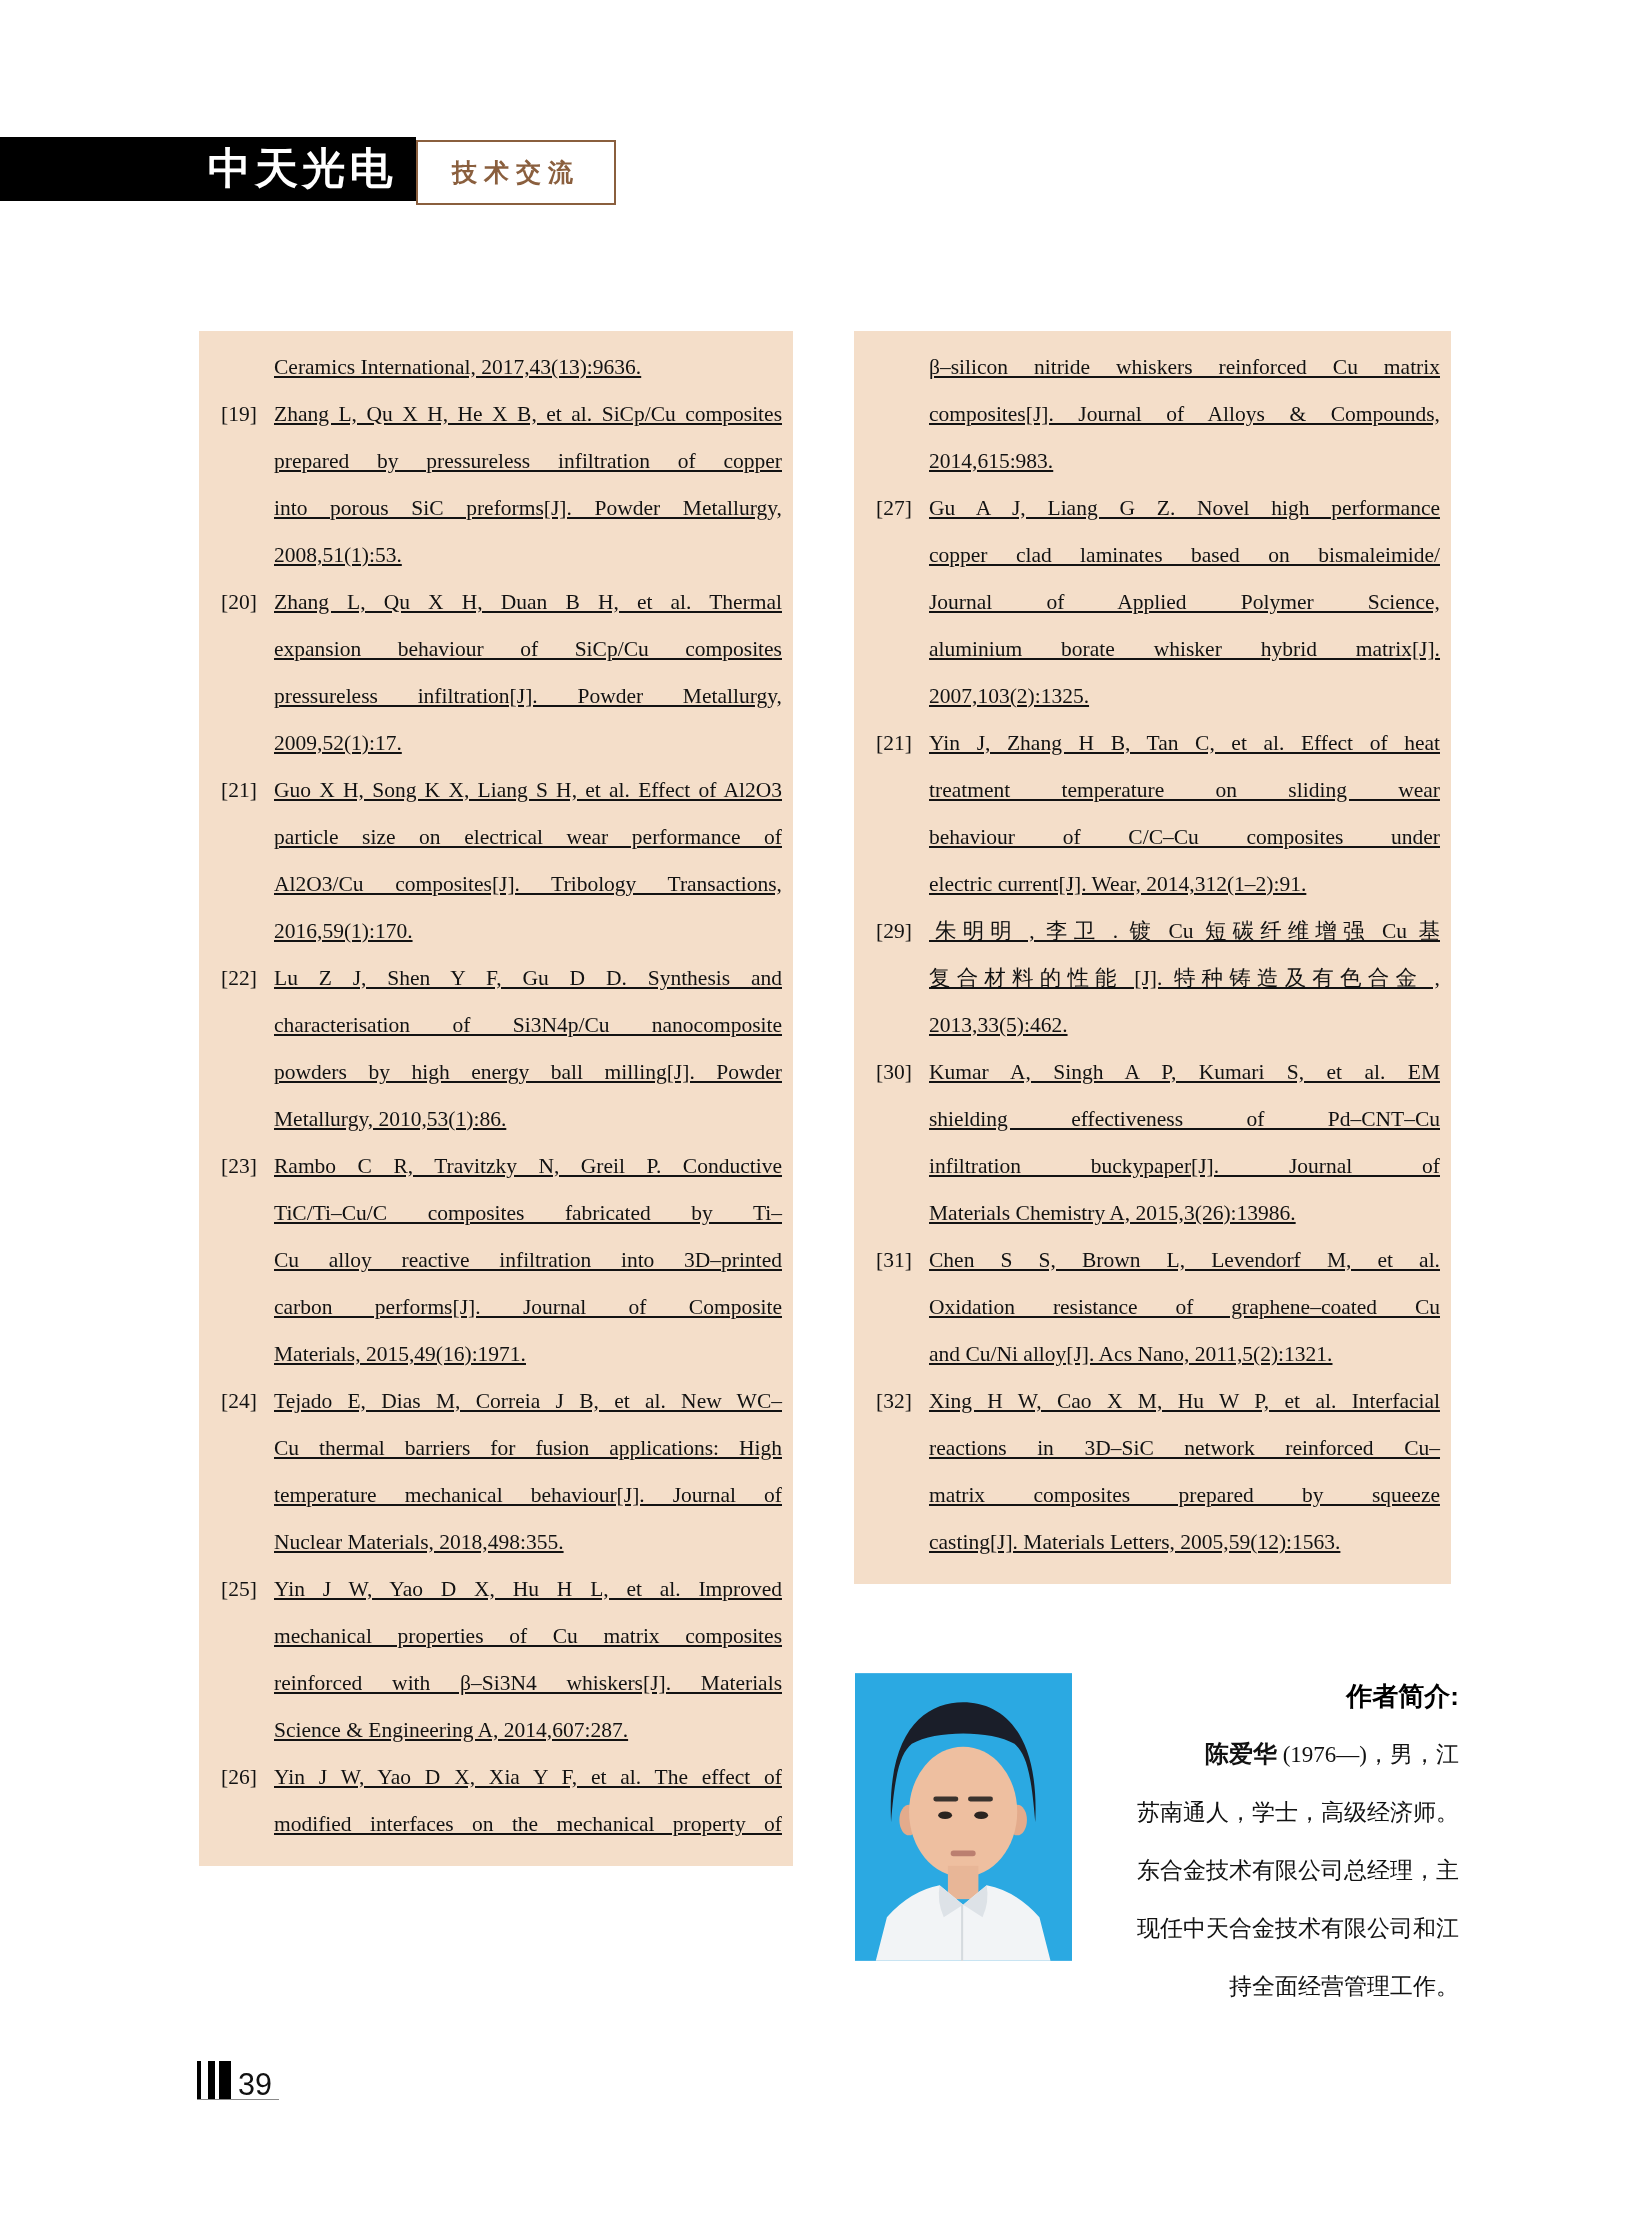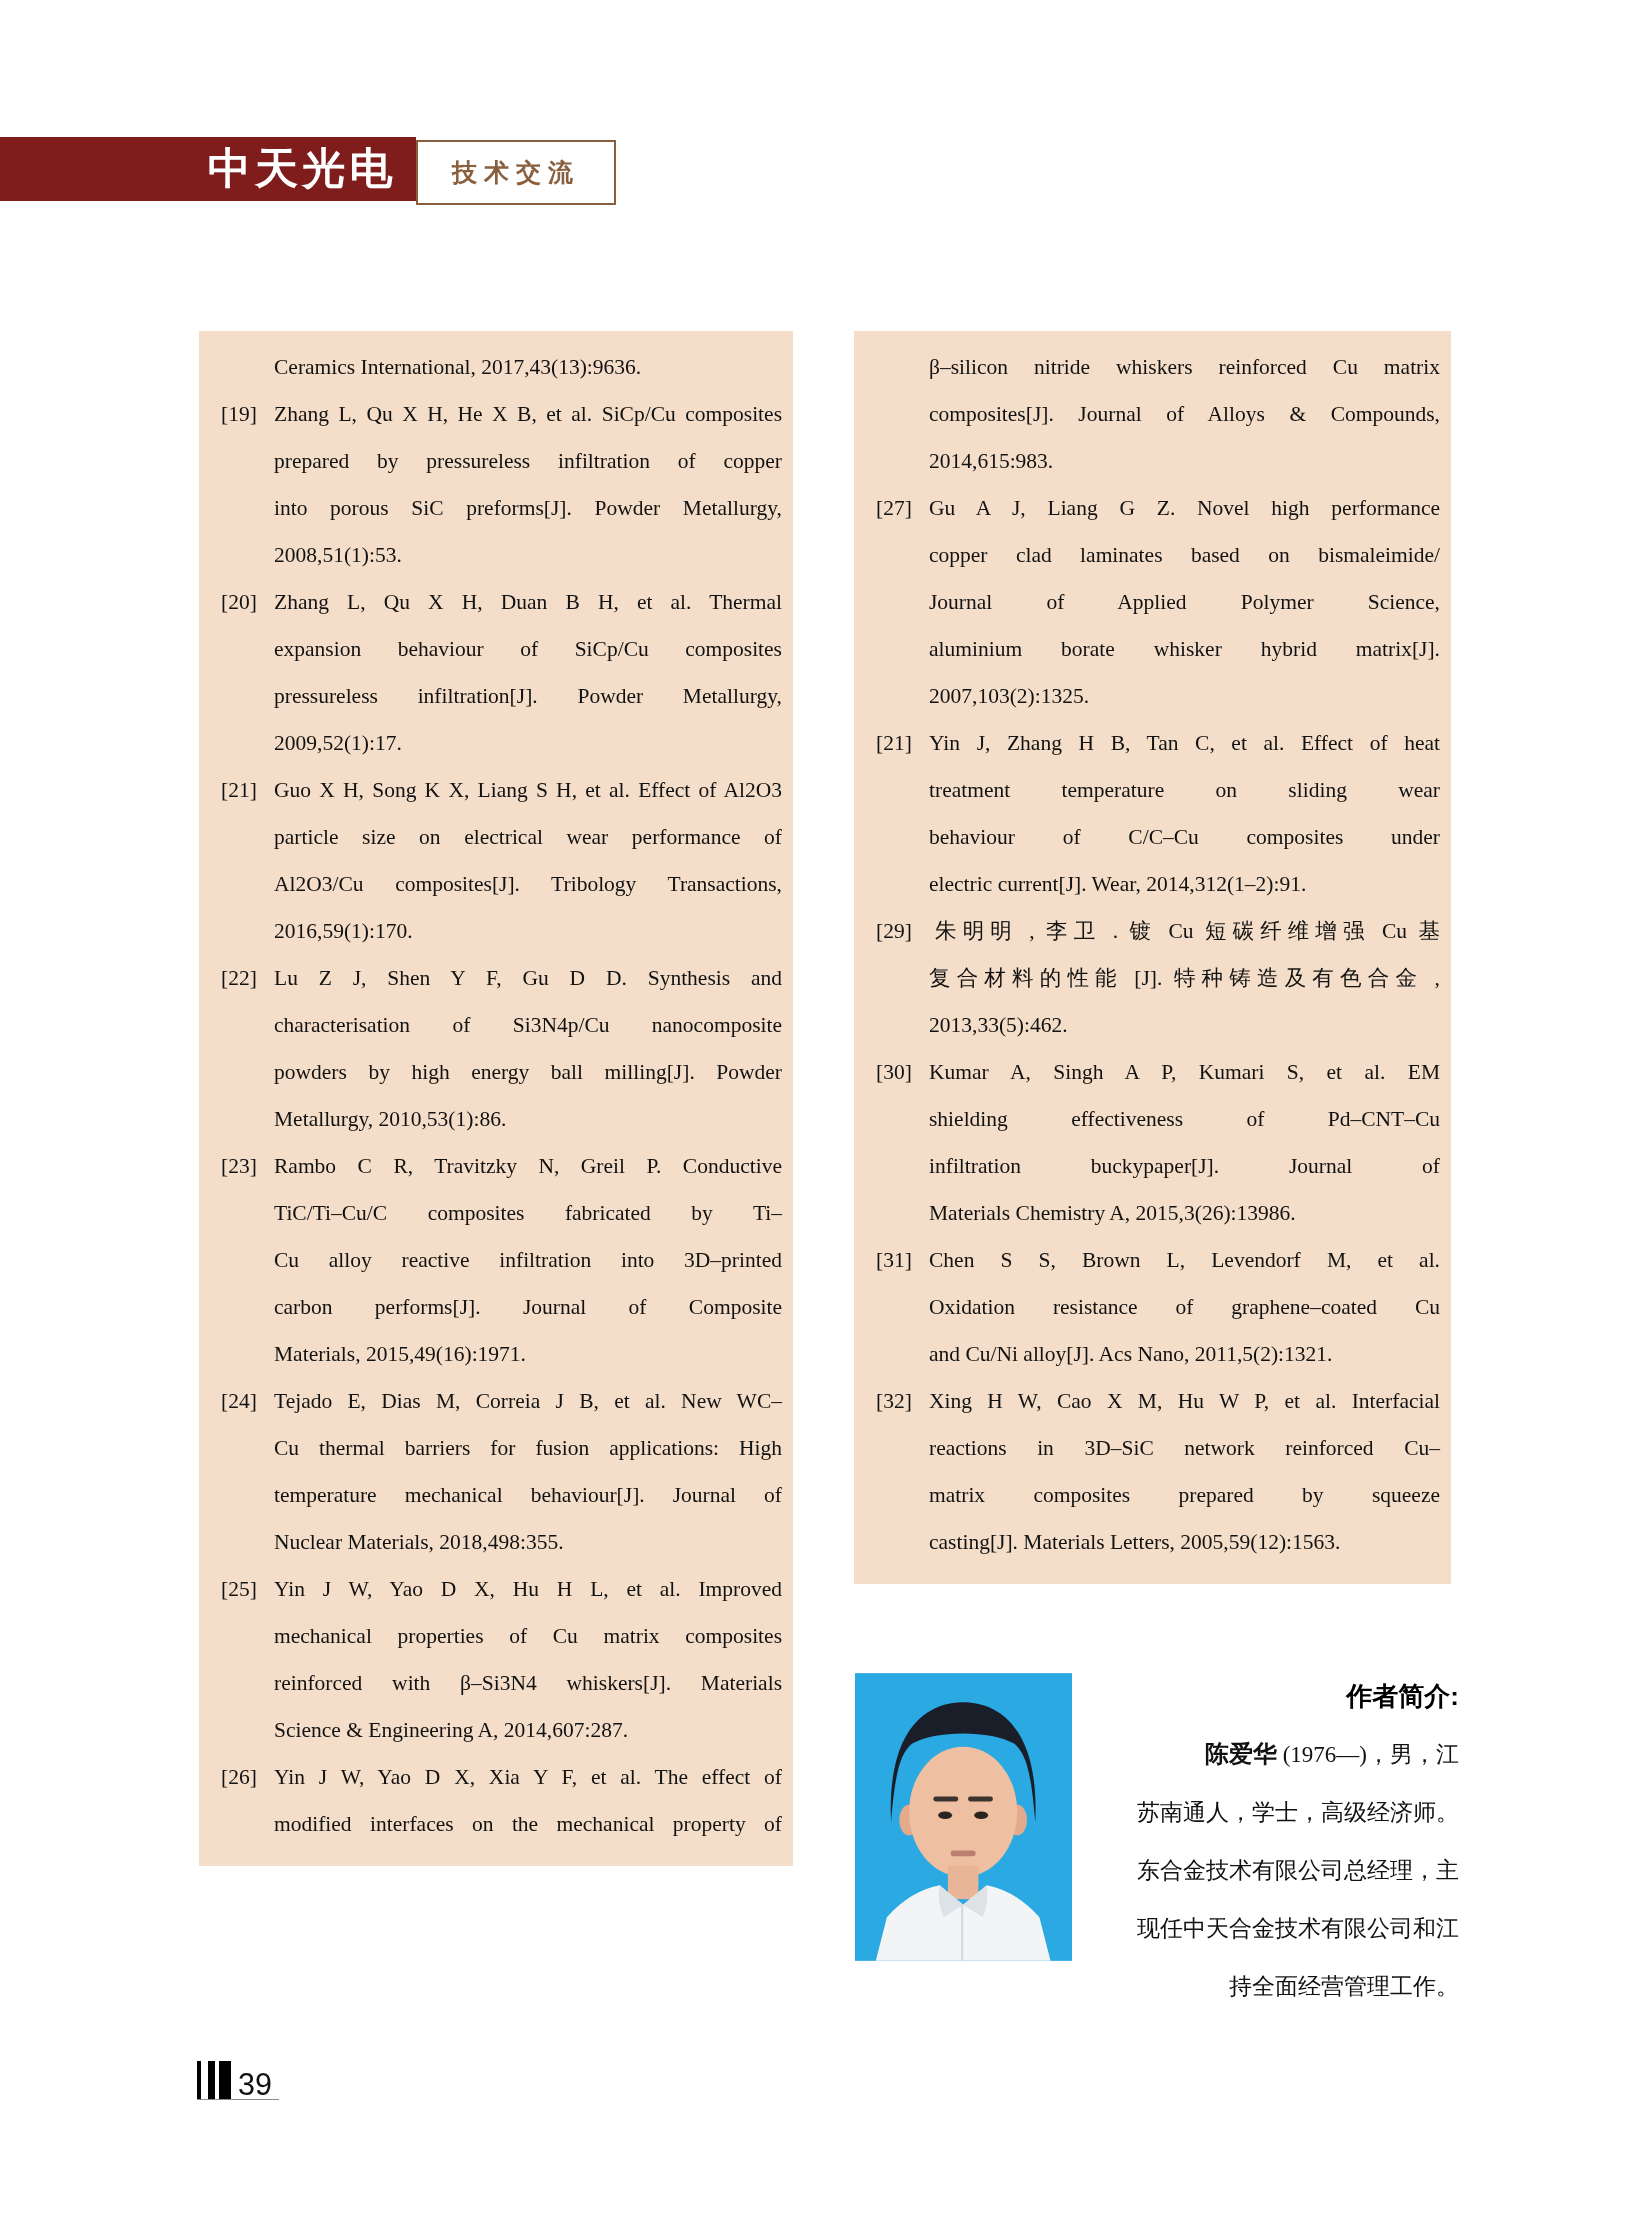--- a/index.html
+++ b/index.html
@@ -1,31 +1,31 @@
 <!DOCTYPE html>
 <html style="font-size:11px"><head>
 <meta charset="utf-8">
 <style>
   html,body{margin:0;padding:0;background:#ffffff;}
   .page{position:relative;width:1650px;height:2239px;background:#ffffff;overflow:hidden;
         font-family:"Liberation Serif", serif;color:#121212;}
 
   
-  .brand-bar{position:absolute;left:0;top:137px;width:416px;height:64px;background:#7f1d1d;
+  .brand-bar{position:absolute;left:0;top:137px;width:416px;height:64px;background:#000000;
              display:flex;align-items:center;justify-content:flex-end;padding-right:19.4px;box-sizing:border-box;}
   .logo{color:#ffffff;font-size:43px;font-weight:bold;letter-spacing:4.2px;
         font-family:"Liberation Serif", serif;}
   .section-box{position:absolute;left:416px;top:140px;width:200px;height:65px;background:#ffffff;
                border:2.8px solid #8a5f3e;box-sizing:border-box;display:flex;align-items:center;justify-content:center;}
   .section-box span{color:#8a5f3e;font-size:25px;letter-spacing:7px;font-weight:600;
                     font-family:"Liberation Sans", sans-serif;}
 
   
   .col{position:absolute;top:331px;background:#f4dec9;box-sizing:border-box;
-       padding:12.5px 11px 18px 22px;}
+       padding:12.5px 11px 18px 22px;text-decoration:underline;}
   .col-left{left:199px;width:594px;}
   .col-right{left:854px;width:597px;}
   .ref{padding-left:53px;font-size:21.5px;line-height:47px;}
   .ref-num{display:inline-block;width:53px;margin-left:-53px;vertical-align:baseline;}
   .ref-line{text-align:justify;text-align-last:justify;min-height:47px;}
   .ref-line.end{text-align-last:left;}
 
   
   .bio-photo{position:absolute;left:855px;top:1673px;width:217px;height:288px;overflow:hidden;}
   .bio-photo svg{display:block;}

